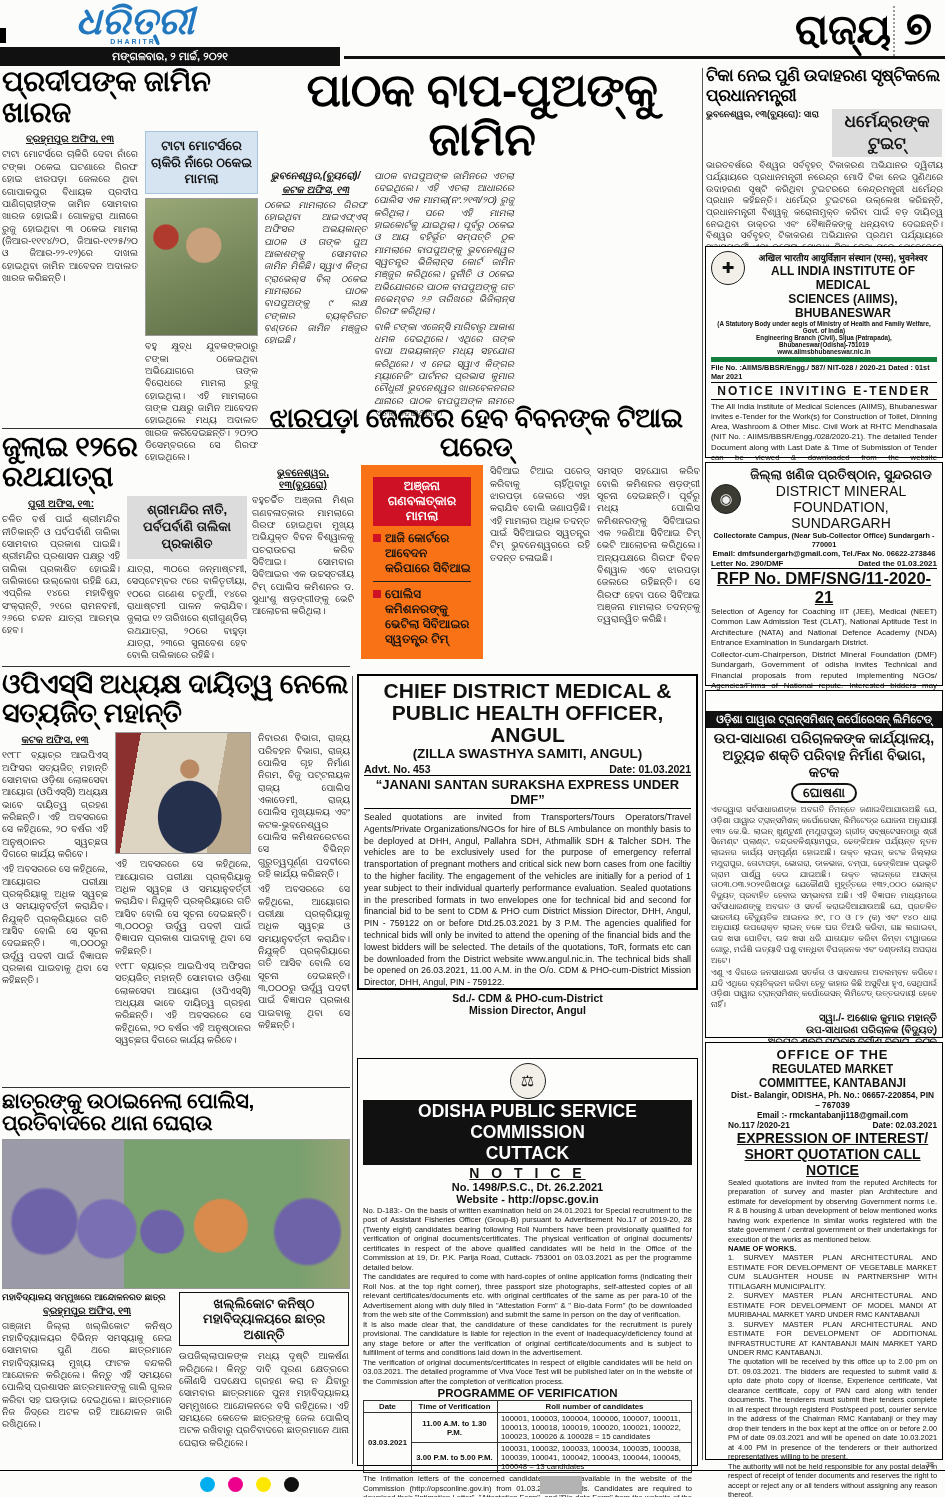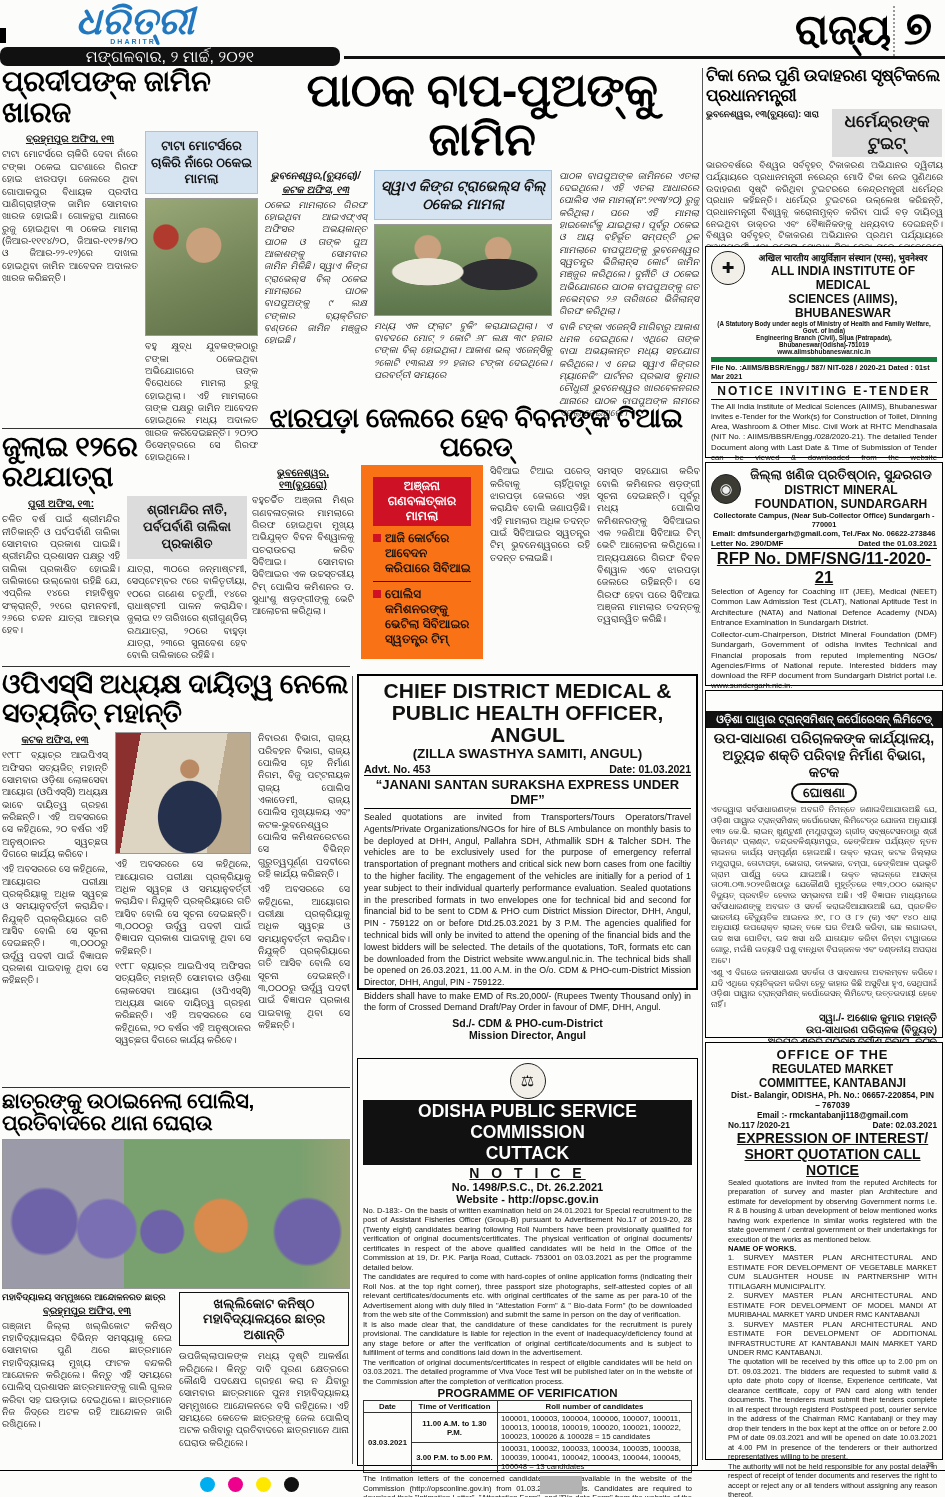--- a/index.html
+++ b/index.html
@@ -57,21 +57,21 @@
 <body>
 
 <div id="page">
 
   <div class="abs" style="left:0;top:28px;width:6px;height:15px;background:#000;"></div>
   <div class="abs" style="left:0;top:0;width:945px;height:64px;">
     <div class="abs" style="left:30px;top:2px;width:210px;text-align:center;">
       <div style="font-size:38px;font-weight:900;color:#2278be;line-height:1;font-style:italic;">ଧରିତ୍ରୀ</div>
       <div style="font-size:7px;font-weight:bold;color:#2278be;letter-spacing:2px;margin-top:-2px;">DHARITRI</div>
     </div>
-    <div class="abs" style="left:0;top:47px;width:340px;height:19px;background:#111;color:#fff;display:flex;align-items:center;justify-content:center;font-size:16px;font-weight:normal;border-radius:7px;">ମଙ୍ଗଳବାର, ୨ ମାର୍ଚ୍ଚ, ୨୦୨୧</div>
+    <div class="abs" style="left:0;top:47px;width:340px;height:19px;background:#111;color:#fff;display:flex;align-items:center;justify-content:center;font-size:11px;font-weight:bold;">ମଙ୍ଗଳବାର, ୨ ମାର୍ଚ୍ଚ, ୨୦୨୧</div>
     <div class="abs headline" style="left:795px;top:8px;font-size:42px;">ରାଜ୍ୟ</div>
     <div class="abs" style="left:893px;top:6px;height:50px;border-left:2px dotted #999;"></div>
     <div class="abs headline" style="left:904px;top:4px;font-size:46px;">୭</div>
     <div class="abs" style="left:344px;top:56px;width:601px;height:3px;background:#111;"></div>
   </div>
 
   <div class="abs" style="left:2px;top:66px;width:256px;height:362px;">
     <div class="headline" style="font-size:29px;">ପ୍ରଦୀପଙ୍କ ଜାମିନ ଖାରଜ</div>
     <div class="cols" style="margin-top:4px;">
       <div style="width:136px;">
@@ -86,25 +86,20 @@
     </div>
   </div>
 
   <div class="abs" style="left:264px;top:66px;width:436px;height:336px;">
     <div class="headline" style="font-size:46px;text-align:center;">ପାଠକ ବାପ-ପୁଅଙ୍କୁ ଜାମିନ</div>
     <div class="cols" style="margin-top:6px;font-style:italic;">
       <div style="width:103px;">
         <div style="font-weight:bold;font-size:10px;text-align:center;">ଭୁବନେଶ୍ୱର,(ବ୍ୟୁରୋ)/</div>
         <div class="byline">କଟକ ଅଫିସ, ୧୩</div>
         <div class="jtext">ଠକେଇ ମାମଲାରେ ଗିରଫ ହୋଇଥିବା ଆଇଏଫ୍ଏସ୍ ଅଫିସର ଅଭୟକାନ୍ତ ପାଠକ ଓ ତାଙ୍କ ପୁଅ ଆକାଶଙ୍କୁ ସୋମବାର ଜାମିନ ମିଳିଛି। ସ୍ୱାଏ କିଙ୍ଗ ଟ୍ରାଭେଲ୍ସ ବିଲ୍ ଠକେଇ ମାମଲାରେ ପାଠକ ବାପପୁଅଙ୍କୁ ୯ ଲକ୍ଷ ଟଙ୍କାର ବ୍ୟକ୍ତିଗତ ବଣ୍ଡରେ ଜାମିନ ମଞ୍ଜୁର ହୋଇଛି।</div>
-      </div>
-      <div style="width:178px;">
-        <div class="inset-blue" style="font-size:14.5px;">ସ୍ୱାଏ କିଙ୍ଗ ଟ୍ରାଭେଲ୍ସ ବିଲ୍ ଠକେଇ ମାମଲା</div>
-        <div class="photo photo-pathak" style="width:178px;height:92px;margin-top:4px;"></div>
-        <div class="jtext" style="margin-top:4px;">ମଧ୍ୟ ଏକ ଫ୍ଲାଟ ବୁକିଂ କରାଯାଇଥିଲା। ଏ ବାବଦରେ ମୋଟ୍ ୨ କୋଟି ୬୮ ଲକ୍ଷ ୩୯ ହଜାର ଟଙ୍କା ବିଲ୍ ହୋଇଥିଲା। ଆକାଶ ଭଲ୍ ଏଜେନ୍ସିକୁ ୨କୋଟି ୧୩ଲକ୍ଷ ୨୨ ହଜାର ଟଙ୍କା ଦେଇଥିଲେ। ପରବର୍ତ୍ତୀ ସମୟରେ</div>
       </div>
       <div style="width:140px;">
         <div class="jtext">ପାଠକ ବାପପୁଅଙ୍କ ଜାମିନରେ ଏତଲା ଦେଇଥିଲେ। ଏହି ଏତଲା ଆଧାରରେ ପୋଲିସ ଏକ ମାମଲା(ନଂ.୨୧୩/୨୦) ରୁଜୁ କରିଥିଲା। ପରେ ଏହି ମାମଲା ହାଇକୋର୍ଟକୁ ଯାଇଥିଲା। ପୂର୍ବରୁ ଠକେଇ ଓ ଆୟ ବହିର୍ଭୂତ ସମ୍ପତ୍ତି ଠୁଳ ମାମଲାରେ ବାପପୁଅଙ୍କୁ ଭୁବନେଶ୍ୱର ସ୍ୱତନ୍ତ୍ର ଭିଜିଲାନ୍ସ କୋର୍ଟ ଜାମିନ ମଞ୍ଜୁର କରିଥିଲେ। ଦୁର୍ନୀତି ଓ ଠକେଇ ଅଭିଯୋଗରେ ପାଠକ ବାପପୁଅଙ୍କୁ ଗତ ନଭେମ୍ବର ୨୬ ତାରିଖରେ ଭିଜିଲାନ୍ସ ଗିରଫ କରିଥିଲା।</div>
         <div class="jtext" style="margin-top:3px;">ବାକି ଟଙ୍କା ଏଜେନ୍ସି ମାଗିବାରୁ ଆକାଶ ଧମକ ଦେଇଥିଲେ। ଏଥିରେ ତାଙ୍କ ବାପା ଅଭୟକାନ୍ତ ମଧ୍ୟ ସହଯୋଗ କରିଥିଲେ। ଏ ନେଇ ସ୍ୱାଏ କିଙ୍ଗର ମ୍ୟାନେଜିଂ ପାର୍ଟନର ପ୍ରଭାସ କୁମାର ଚୌଧୁରୀ ଭୁବନେଶ୍ୱର ଖାରବେଳନଗର ଥାନାରେ ପାଠକ ବାପପୁଅଙ୍କ ନାମରେ ଏତଲା ଦେଇଥିଲେ।</div>
       </div>
     </div>
   </div>
 
   <div class="abs" style="left:706px;top:66px;width:237px;height:176px;">
     <div class="headline" style="font-size:17px;line-height:1.15;">ଟିକା ନେଇ ପୁଣି ଉଦାହରଣ ସୃଷ୍ଟିକଲେ ପ୍ରଧାନମନ୍ତ୍ରୀ</div>
@@ -178,21 +173,21 @@
         <div class="jtext">ସମସ୍ତ ସହଯୋଗ କରିବ ବୋଲି କମିଶନର ଷଡ଼ଙ୍ଗୀ ସୂଚନା ଦେଇଛନ୍ତି। ପୂର୍ବରୁ ମଧ୍ୟ ପୋଲିସ କମିଶନରଙ୍କୁ ସିବିଆଇର ଏକ ୨ଜଣିଆ ସିବିଆଇ ଟିମ୍ ଭେଟି ଆଲୋଚନା କରିଥିଲେ। ଅନ୍ୟପକ୍ଷରେ ଗିରଫ ବିବନ ବିଶ୍ୱାଳ ଏବେ ଝାରପଡ଼ା ଜେଲରେ ରହିଛନ୍ତି। ସେ ଗିରଫ ହେବା ପରେ ସିବିଆଇ ଅଞ୍ଜନା ମାମଲାର ତଦନ୍ତକୁ ତ୍ୱରାନ୍ୱିତ କରିଛି।</div>
       </div>
     </div>
   </div>
 
   <div class="abs notice" style="left:705px;top:462px;width:238px;height:224px;">
     <div style="display:flex;gap:4px;align-items:center;">
       <div class="seal" style="width:30px;height:30px;flex:0 0 auto;background:#3b3b33;color:#eee;">◉</div>
       <div style="flex:1;text-align:center;">
         <div style="font-size:13px;font-weight:900;">ଜିଲ୍ଲା ଖଣିଜ ପ୍ରତିଷ୍ଠାନ, ସୁନ୍ଦରଗଡ</div>
-        <div style="font-size:12px;font-weight:700;text-align:center;">DISTRICT MINERAL FOUNDATION, SUNDARGARH</div>
+        <div style="font-size:14px;font-weight:400;text-align:center;">DISTRICT MINERAL FOUNDATION, SUNDARGARH</div>
       </div>
     </div>
     <div class="ncenter nbold" style="font-size:7.4px;">Collectorate Campus, (Near Sub-Collector Office) Sundargarh - 770001</div>
     <div class="ncenter nbold" style="font-size:7.6px;">Email: dmfsundergarh@gmail.com, Tel./Fax No. 06622-273846</div>
     <div style="display:flex;justify-content:space-between;font-size:8px;font-weight:bold;margin-top:1px;">
       <span>Letter No. 290/DMF</span>
       <span>Dated the 01.03.2021</span>
     </div>
     <div class="ncenter" style="font-size:16.5px;font-weight:900;text-decoration:underline;border-top:1px solid #000;">RFP No. DMF/SNG/11-2020-21</div>
     <div class="jtext" style="font-size:7.9px;">Selection of Agency for Coaching IIT (JEE), Medical (NEET) Common Law Admission Test (CLAT), National Aptitude Test in Architecture (NATA) and National Defence Academy (NDA) Entrance Examination in Sundargarh District.</div>
@@ -226,21 +221,20 @@
   <div class="abs notice" style="left:357px;top:674px;width:341px;height:316px;border-width:2px;">
     <div class="ncenter" style="font-size:21px;font-weight:900;line-height:1.05;">CHIEF DISTRICT MEDICAL &amp;</div>
     <div class="ncenter" style="font-size:21px;font-weight:900;line-height:1.05;">PUBLIC HEALTH OFFICER, ANGUL</div>
     <div class="ncenter" style="font-size:13.5px;font-weight:900;">(ZILLA SWASTHYA SAMITI, ANGUL)</div>
     <div style="display:flex;justify-content:space-between;font-size:10.5px;font-weight:bold;margin-top:2px;">
       <span>Advt. No. 453</span>
       <span>Date: 01.03.2021</span>
     </div>
     <div class="ncenter" style="font-size:13px;font-weight:900;border-top:1px solid #000;border-bottom:1px solid #000;padding:1px 0;">“JANANI SANTAN SURAKSHA EXPRESS UNDER DMF”</div>
     <div class="jtext" style="font-size:8.8px;margin-top:3px;line-height:1.34;">Sealed quotations are invited from Transporters/Tours Operators/Travel Agents/Private Organizations/NGOs for hire of BLS Ambulance on monthly basis to be deployed at DHH, Angul, Pallahra SDH, Athmallik SDH &amp; Talcher SDH. The vehicles are to be exclusively used for the purpose of emergency referral transportation of pregnant mothers and critical sick new born cases from one faciltiy to the higher facility. The engagement of the vehicles are initially for a period of 1 year subject to their individual quarterly performance evaluation. Sealed quotations in the prescribed formats in two envelopes one for technical bid and second for financial bid to be sent to CDM &amp; PHO cum District Mission Director, DHH, Angul, PIN - 759122 on or before Dtd.25.03.2021 by 3 P.M. The agencies qualified for technical bids will only be invited to attend the opening of the financial bids and the lowest bidders will be selected. The details of the quotations, ToR, formats etc can be downloaded from the District website www.angul.nic.in. The technical bids shall be opened on 26.03.2021, 11.00 A.M. in the O/o. CDM &amp; PHO-cum-District Mission Director, DHH, Angul, PIN - 759122.</div>
-    <div class="jtext" style="font-size:8.8px;margin-top:2px;">Bidders shall have to make EMD of Rs.20,000/- (Rupees Twenty Thousand only) in the form of Crossed Demand Draft/Pay Order in favour of DMF, DHH, Angul.</div>
     <div class="ncenter" style="font-size:10.5px;font-weight:900;margin-top:3px;">Sd./- CDM &amp; PHO-cum-District</div>
     <div class="ncenter" style="font-size:10.5px;font-weight:900;">Mission Director, Angul</div>
   </div>
 
   <div class="abs notice" style="left:705px;top:690px;width:238px;height:348px;padding:0;">
     <div style="background:#111;color:#fff;font-weight:900;font-size:11px;text-align:center;padding:2px 1px;margin-top:20px;">ଓଡ଼ିଶା ପାୱାର ଟ୍ରାନ୍ସମିଶନ୍ କର୍ପୋରେସନ୍ ଲିମିଟେଡ୍</div>
     <div style="padding:2px 5px 4px;">
       <div class="ncenter" style="font-size:14px;font-weight:900;">ଉପ-ସାଧାରଣ ପରିଚାଳକଙ୍କ କାର୍ଯ୍ୟାଳୟ,</div>
       <div class="ncenter" style="font-size:14px;font-weight:900;">ଅତ୍ୟୁଚ୍ଚ ଶକ୍ତି ପରିବାହ ନିର୍ମାଣ ବିଭାଗ, କଟକ</div>
       <div class="ncenter" style="margin:2px 0;">

